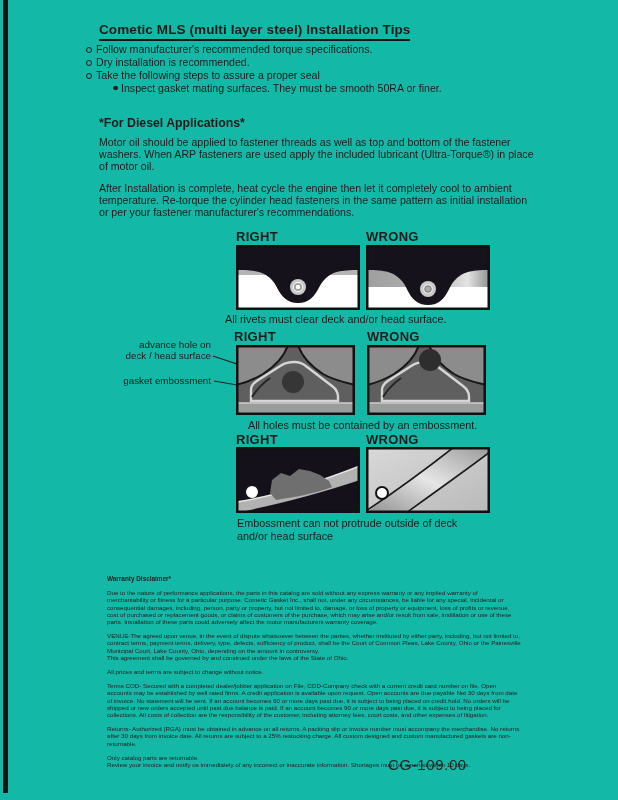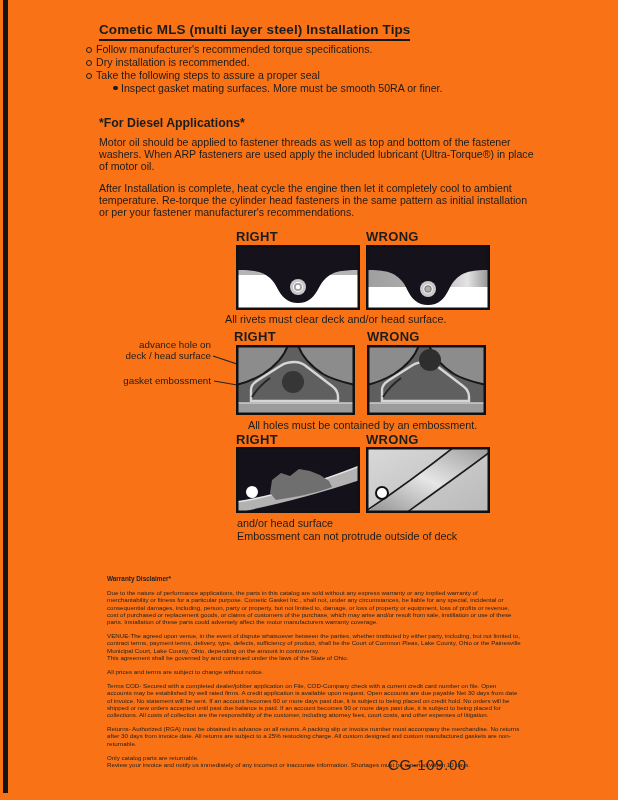--- a/index.html
+++ b/index.html
@@ -1,18 +1,18 @@
 <!DOCTYPE html>
 <html><head>
 <meta charset="utf-8">
 <style>
   html,body { margin:0; padding:0; background:#e8e8e8; }
   .page {
     position:relative; width:618px; height:800px; margin:0 auto;
-    background:#f97316; overflow:hidden;
+    background:#14b8a6; overflow:hidden;
     font-family:"Liberation Sans", sans-serif; color:#1c1c1c;
     -webkit-font-smoothing:antialiased;
   }
   .scan-edge { position:absolute; left:3px; top:0; width:5px; height:793px; background:#141414; }
 
   .doc-title {
     position:absolute; left:99px; top:22px;
     font-size:13.5px; font-weight:bold; letter-spacing:0.1px;
     padding-bottom:2px; border-bottom:2px solid #141414; white-space:nowrap;
   }
@@ -63,21 +63,21 @@
     <div class="b-row">
       <span class="ring"></span>
       <span>Dry installation is recommended.</span>
     </div>
     <div class="b-row">
       <span class="ring"></span>
       <span>Take the following steps to assure a proper seal</span>
     </div>
     <div class="sub-row">
       <span class="dot"></span>
-      <span>Inspect gasket mating surfaces.  More must be smooth 50RA or finer.</span>
+      <span>Inspect gasket mating surfaces.  They must be smooth 50RA or finer.</span>
     </div>
   </div>
 
   <div class="diesel">
     <h2>*For Diesel Applications*</h2>
     <p>Motor oil should be applied to fastener threads as well as top and bottom of the fastener washers. When ARP fasteners are used apply the included lubricant (Ultra-Torque®) in place of motor oil.</p>
     <p>After Installation is complete, heat cycle the engine then let it completely cool to ambient temperature. Re-torque the cylinder head fasteners in the same pattern as initial installation or per your fastener manufacturer's recommendations.</p>
   </div>
 
   <div class="dg-label" style="left:236px; top:229px;">RIGHT</div>
@@ -183,22 +183,22 @@
       </defs>
       <rect width="124" height="66" fill="url(#g3a)"></rect>
       <path d="M0,66 L90,0 L124,0 L124,4 L38,66 Z" fill="url(#g3b)"></path>
       <path d="M0,64 C30,44 60,22 88,0" stroke="#1a1a1a" stroke-width="1.6" fill="none"></path>
       <path d="M124,5 C96,26 68,46 40,66" stroke="#1a1a1a" stroke-width="1.6" fill="none"></path>
       <circle cx="16" cy="46" r="6" fill="#ffffff" stroke="#111111" stroke-width="2"></circle>
       <rect x="1.25" y="1.25" width="121.5" height="63.5" fill="none" stroke="#101010" stroke-width="2.5"></rect>
     </svg>
   </div>
   <div class="dg-caption" style="left:237px; top:517px;">
+    <div>Embossment can not protrude outside of deck</div>
     <div>and/or head surface</div>
-    <div>Embossment can not protrude outside of deck</div>
   </div>
 
   <div class="warranty">
     <p class="w-head">Warranty Disclaimer*</p>
     <p>Due to the nature of performance applications, the parts in this catalog are sold without any express warranty or any implied warranty of merchantability or fitness for a particular purpose.  Cometic Gasket Inc., shall not, under any circumstances, be liable for any special, incidental or consequential damages, including, person, party or property, but not limited to, damage, or loss of property or equipment, loss of profits or revenue, cost of purchased or replacement goods, or claims of customers of the purchase, which may arise and/or result from sale, instillation or use of these parts.  Installation of these parts could adversely affect the motor manufacturers warranty coverage.</p>
     <p class="tight">VENUE-The agreed upon venue, in the event of dispute whatsoever between the parties, whether instituted by either party, including, but not limited to, contract terms, payment terms, delivery, type, defects, sufficiency of product, shall be the Court of Common Pleas, Lake County, Ohio or the Painesville Municipal Court, Lake County, Ohio, depending on the amount in controversy.</p>
     <p>This agreement shall be governed by and construed under the laws of the State of Ohio.</p>
     <p>All prices and terms are subject to change without notice.</p>
     <p>Terms COD- Secured with a completed dealer/jobber application on File, COD-Company check with a current credit card number on file.  Open accounts may be established by well rated firms.  A credit application is available upon request.  Open accounts are due payable Net 30 days from date of invoice.  No statement will be sent.  If an account becomes 60 or more days past due, it is subject to being placed on credit hold.  No orders will be shipped or new orders accepted until past due balance is paid.  If an account becomes 90 or more days past due, it is subject to being placed for collections.  All costs of collection are the responsibility of the customer, including attorney fees, court costs, and other expenses of litigation.</p>
     <p>Returns- Authorized (RGA) must be obtained in advance on all returns.  A packing slip or invoice number must accompany the merchandise.  No returns after 30 days from invoice date.  All returns are subject to a 25% restocking charge.  All custom designed and custom manufactured gaskets are non-returnable.</p>

